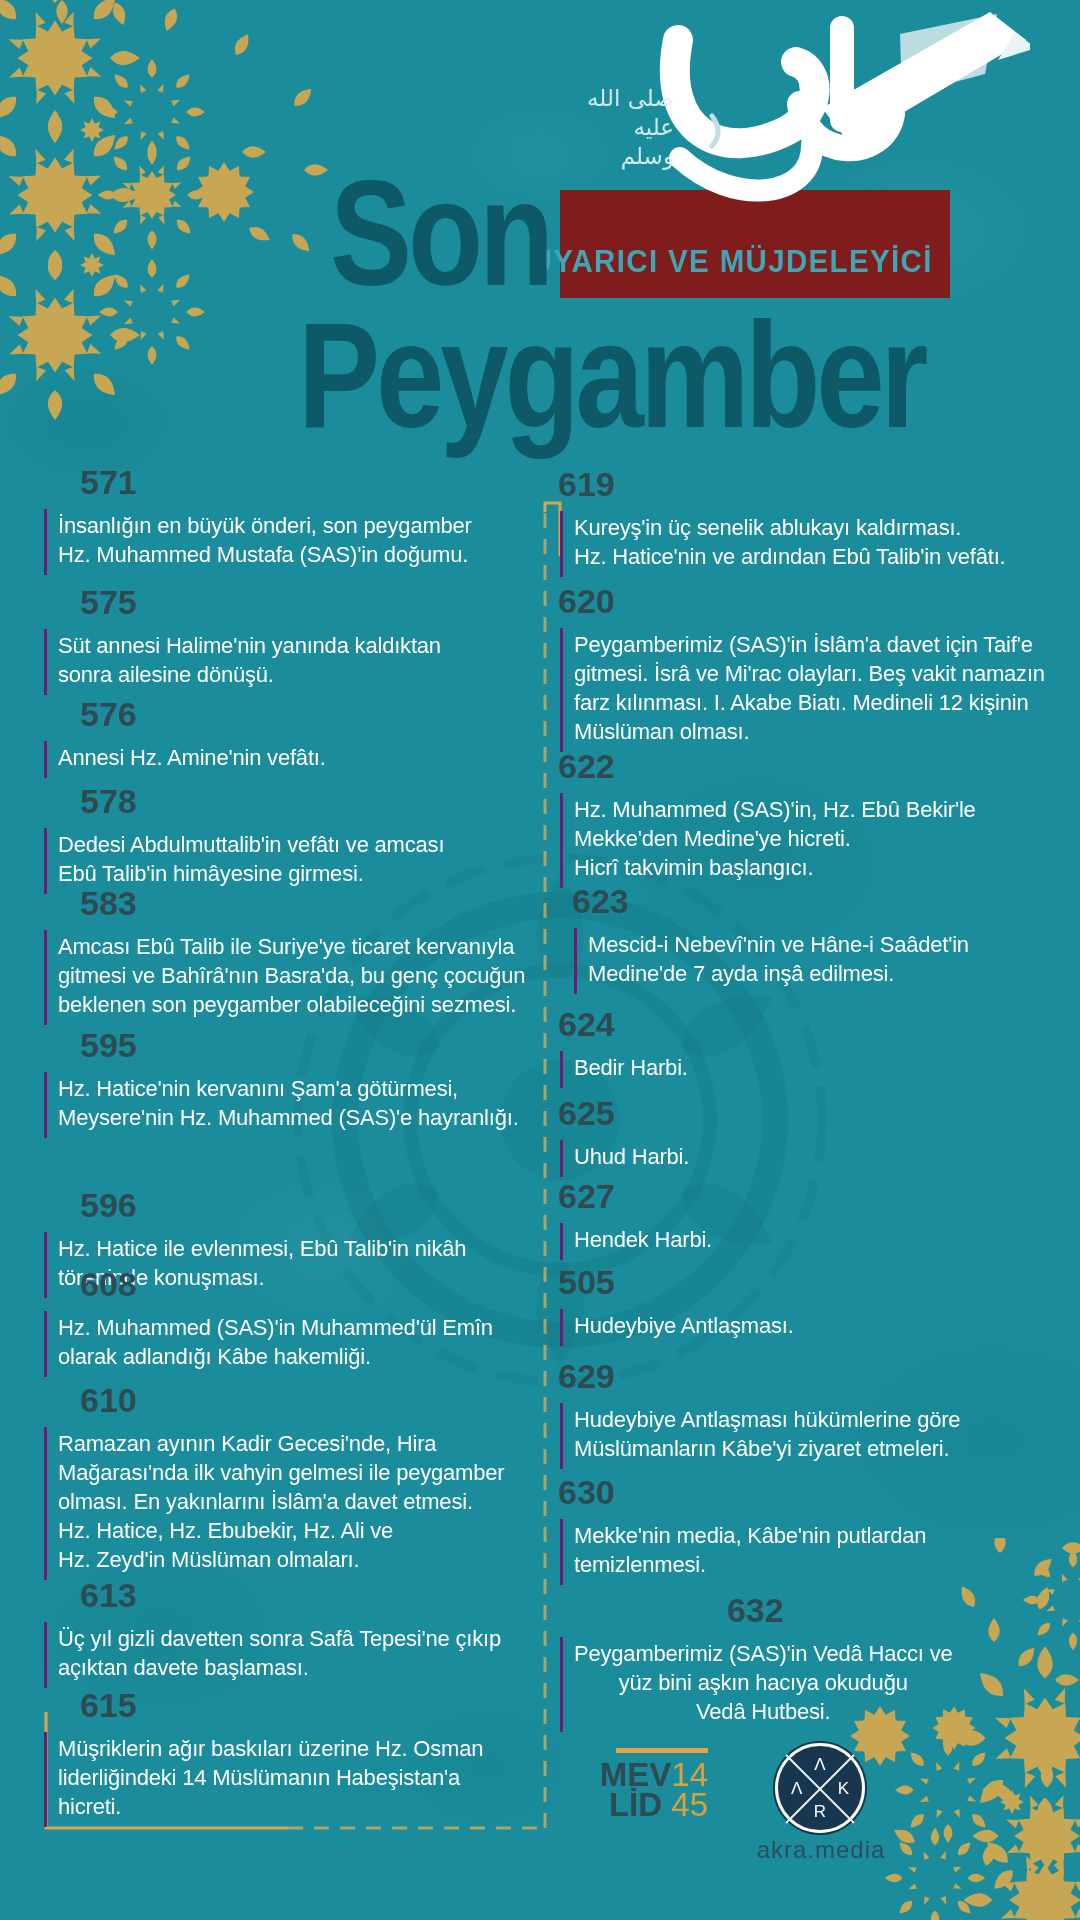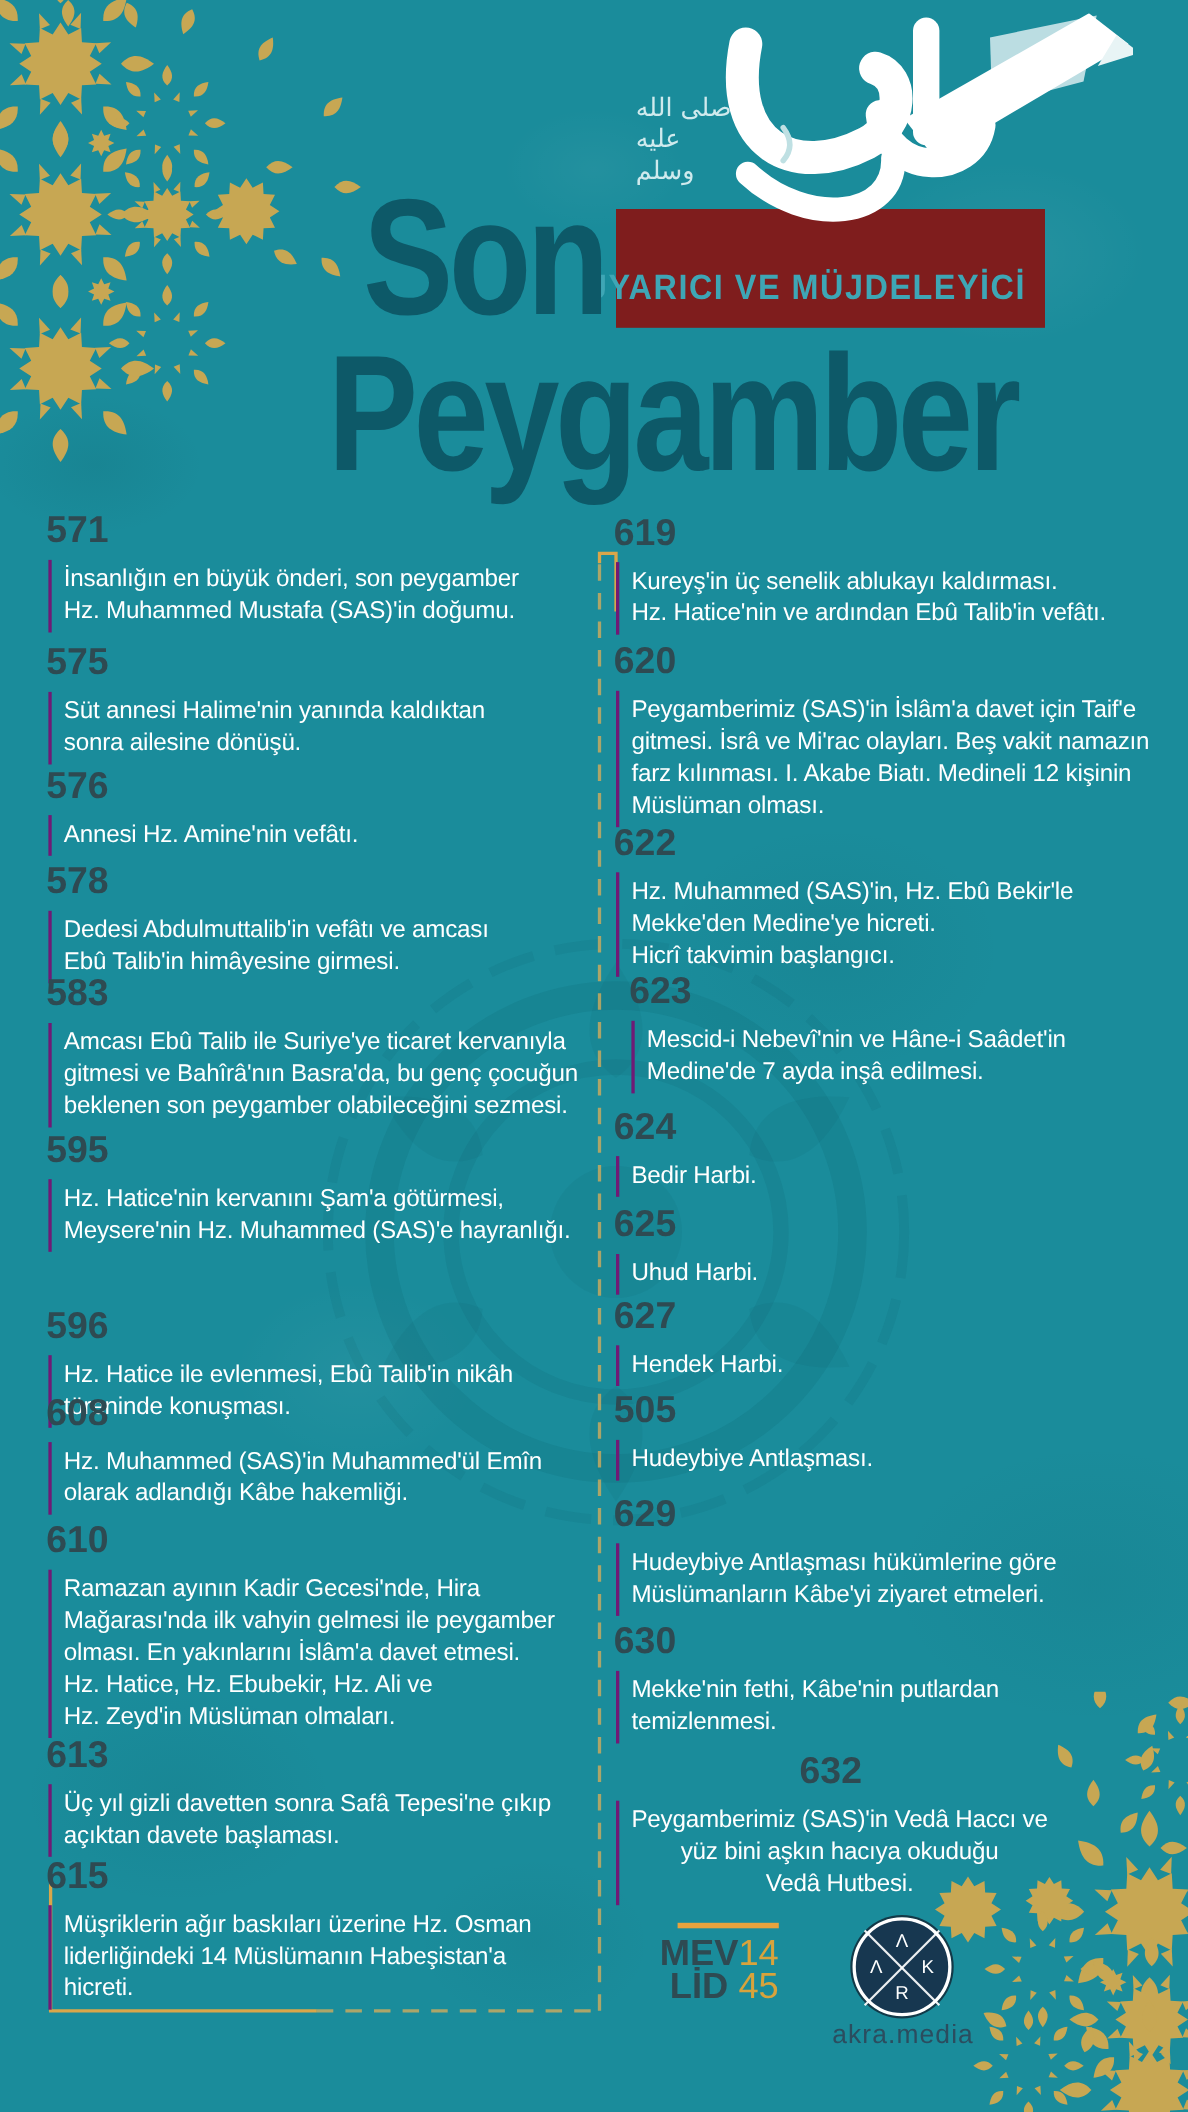--- a/index.html
+++ b/index.html
@@ -19,29 +19,29 @@
   .svg-abs{position:absolute;display:block;}
   
   .title-son{position:absolute;left:330px;top:158px;font-size:150px;font-weight:700;color:#0d5968;
     letter-spacing:-5px;line-height:1;transform:scaleX(.82);transform-origin:left top;}
   .title-pey{position:absolute;left:298px;top:300px;font-size:150px;font-weight:700;color:#0d5968;
     letter-spacing:-5px;line-height:1;transform:scaleX(.82);transform-origin:left top;}
   .banner{position:absolute;left:560px;top:190px;width:390px;height:108px;background:#7f1d1d;
     display:flex;align-items:center;justify-content:flex-end;}
   .banner span{font-size:32px;font-weight:700;color:#3ea6b5;letter-spacing:1.5px;white-space:nowrap;
     transform:scaleX(.92);padding-top:34px;}
-  .salawat{position:absolute;left:578px;top:84px;width:96px;text-align:left;
+  .salawat{position:absolute;left:578px;top:84px;width:96px;text-align:right;
     font-family:"DejaVu Sans",sans-serif;font-size:23px;line-height:1.25;
     color:rgba(222,242,244,.92);white-space:pre-line;}
   
   .col{position:absolute;top:0;width:520px;height:1920px;}
   #col-left{left:42px;}
   #col-right{left:556px;}
   .entry{position:absolute;left:0;}
-  .entry .year{font-size:34px;font-weight:700;color:#2e4a52;line-height:38px;margin-bottom:8px;}
+  .entry .year{font-size:34px;font-weight:700;color:#2e4a52;line-height:38px;margin-bottom:8px;margin-left:38px;}
   .entry .body{border-left:3px solid #701a75;padding:2px 0 6px 11px;margin-left:2px;
     font-size:22px;line-height:29px;color:#ffffff;letter-spacing:-0.2px;white-space:pre-line;}
   #col-right .entry .year{margin-left:2px;}
   #col-right .entry .body{margin-left:4px;}
   
   .mevlid{position:absolute;left:558px;top:1748px;width:150px;text-align:right;line-height:1;}
   .mevlid .bar{margin-left:auto;width:92px;height:5px;background:#e8a33d;margin-bottom:7px;}
   .mevlid .row{font-size:33px;line-height:30px;white-space:nowrap;}
   .mevlid .w{font-weight:800;color:#2e4a52;}
   .mevlid .n{font-weight:400;color:#d8a33c;}
@@ -306,21 +306,21 @@
         <div class="year">505</div>
         <div class="body">Hudeybiye Antlaşması.</div>
       </div>
       <div class="entry" style="top: 1357px;">
         <div class="year">629</div>
         <div class="body">Hudeybiye Antlaşması hükümlerine göre
 Müslümanların Kâbe'yi ziyaret etmeleri.</div>
       </div>
       <div class="entry" style="top: 1473px;">
         <div class="year">630</div>
-        <div class="body">Mekke'nin fethi, Kâbe'nin putlardan
+        <div class="body">Mekke'nin media, Kâbe'nin putlardan
 temizlenmesi.</div>
       </div>
       <div class="entry" style="top: 1591px; text-align: center;">
         <div class="year">632</div>
         <div class="body">Peygamberimiz (SAS)'in Vedâ Haccı ve
 yüz bini aşkın hacıya okuduğu
 Vedâ Hutbesi.</div>
       </div>
     </div>
 

